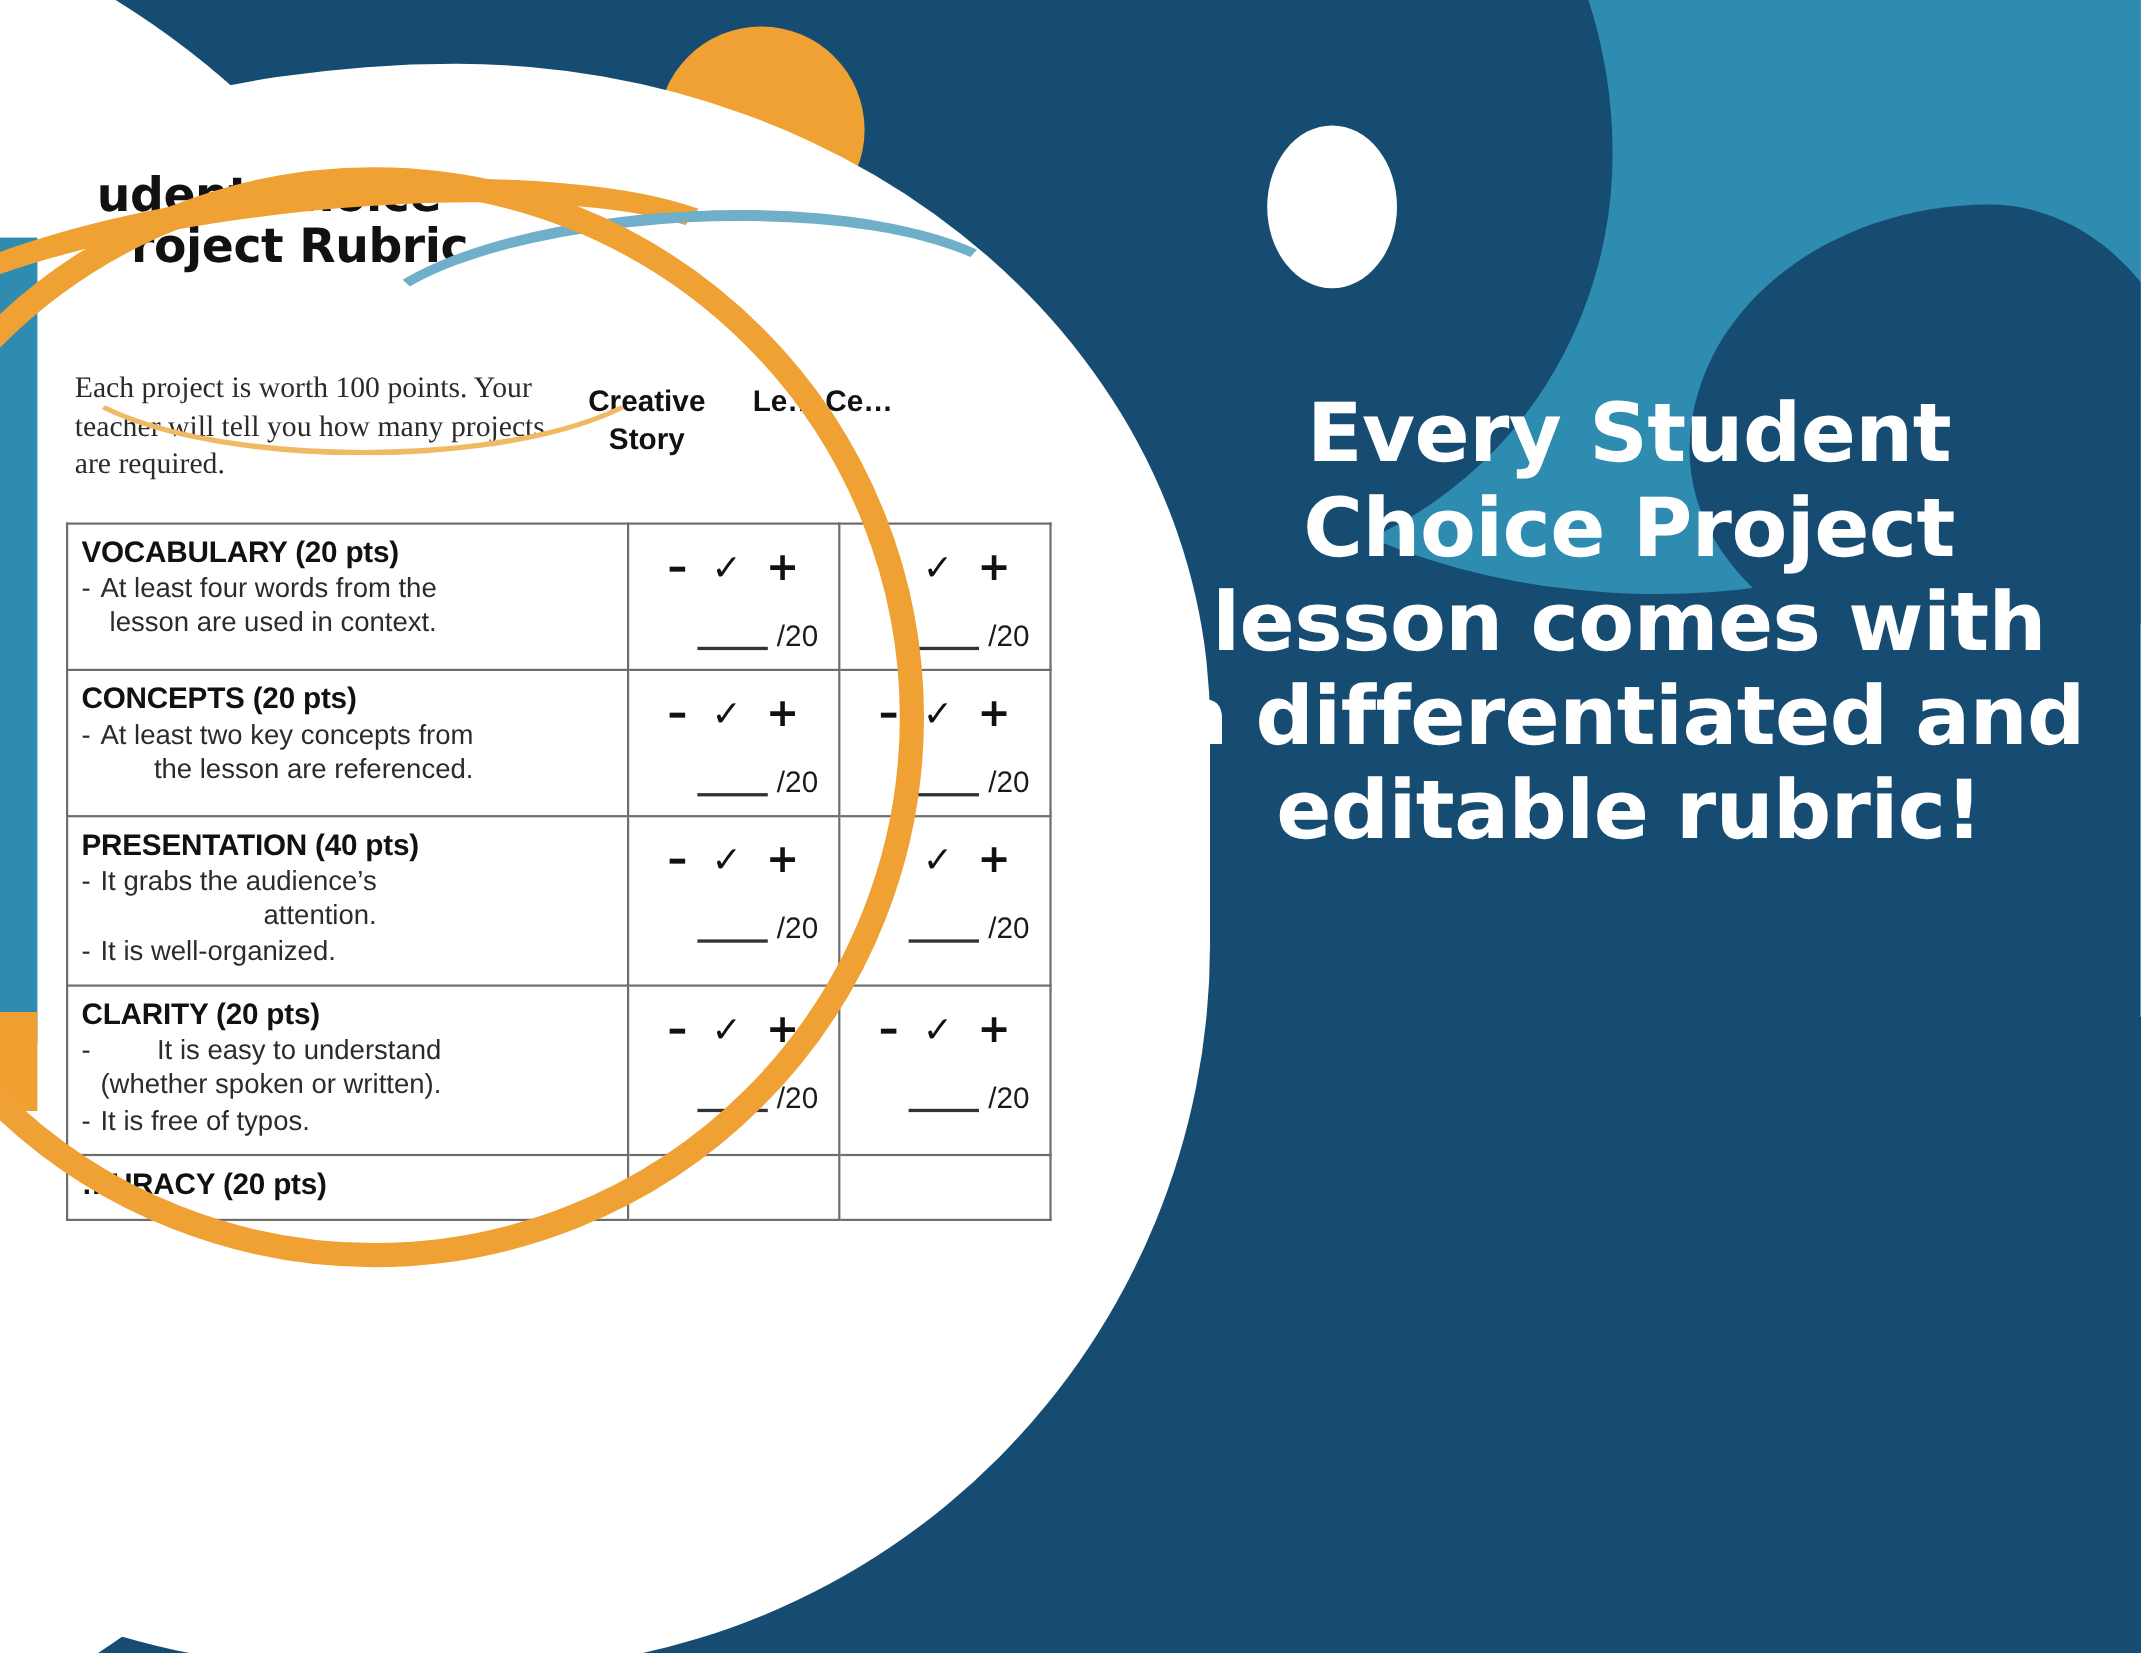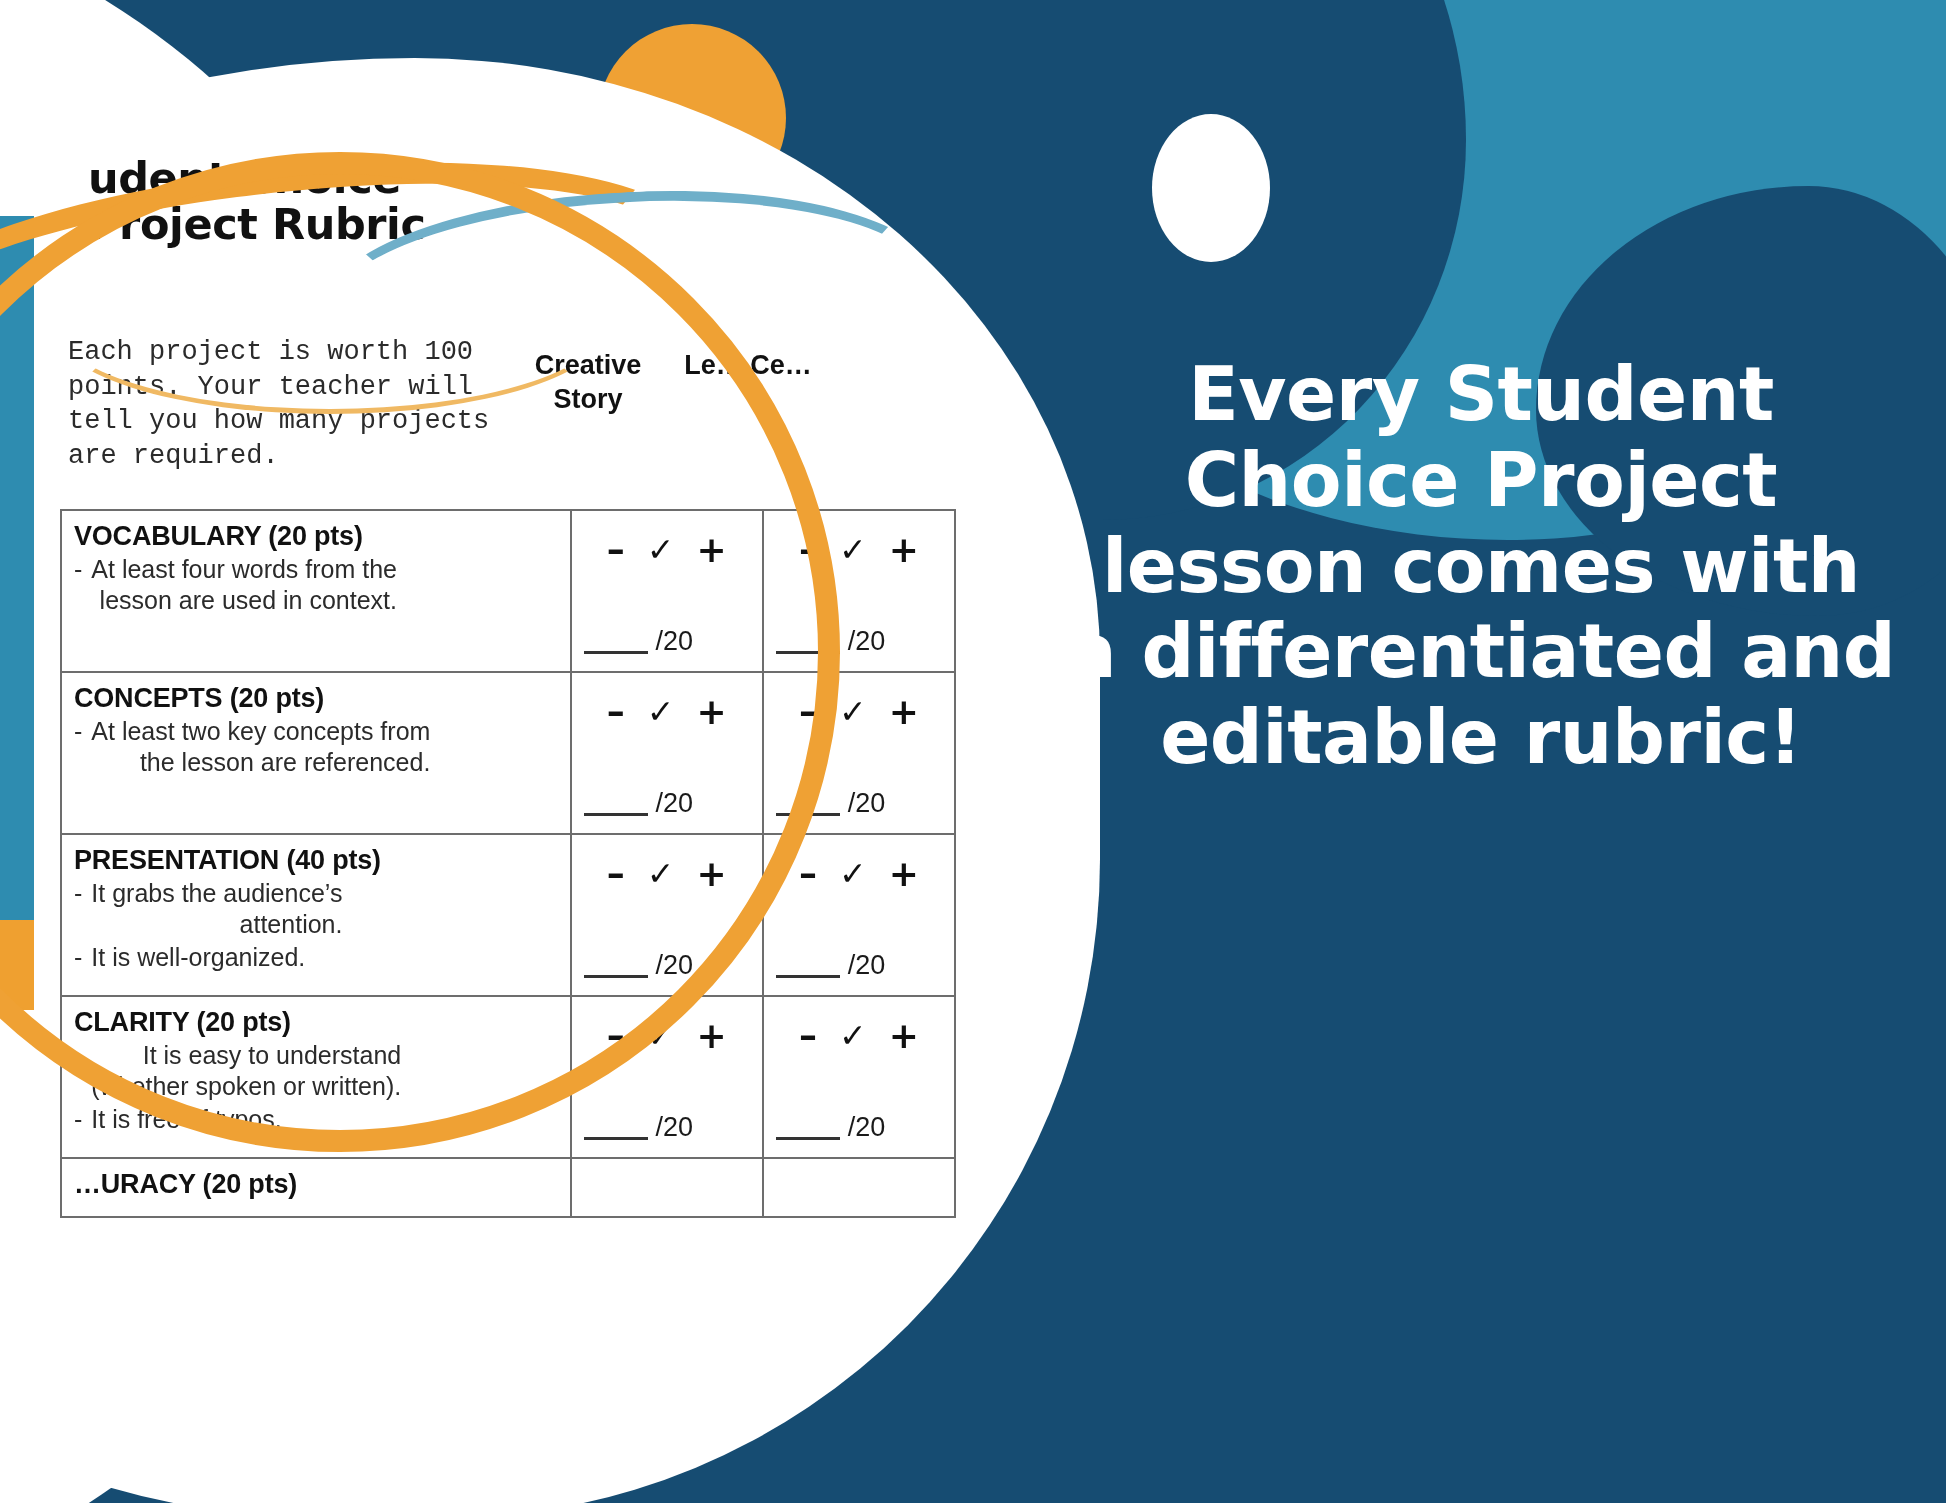--- a/index.html
+++ b/index.html
@@ -158,21 +158,21 @@
     display:flex;
     align-items:flex-start;
     margin-top:88px;
   }
   .intro-text{
     width:448px;
     font-size:27px;
     line-height:1.28;
     color:#2b2b2b;
     padding-left:8px;
-    font-family:Liberation Mono, monospace;
+    font-family:Liberation Serif, serif;
   }
   .col-head{
     width:160px;
     text-align:center;
     font-weight:bold;
     font-size:27px;
     line-height:1.25;
     color:#111;
     padding-top:14px;
   }
@@ -219,22 +219,22 @@
     align-items:center;
     gap:22px;
     font-size:36px;
     font-weight:bold;
     color:#111;
     padding-top:8px;
     font-family:"DejaVu Sans", sans-serif;
   }
   .marks .check{ font-size:33px; }
   .total{
-    margin-top:56px;
-    text-align:left;
+    margin-top:27px;
+    text-align:right;
     font-size:27px;
     color:#1a1a1a;
     padding-right:6px;
     white-space:nowrap;
   }
   .blank{
     display:inline-block;
     width:64px;
     border-bottom:3px solid #333;
     margin-right:8px;

